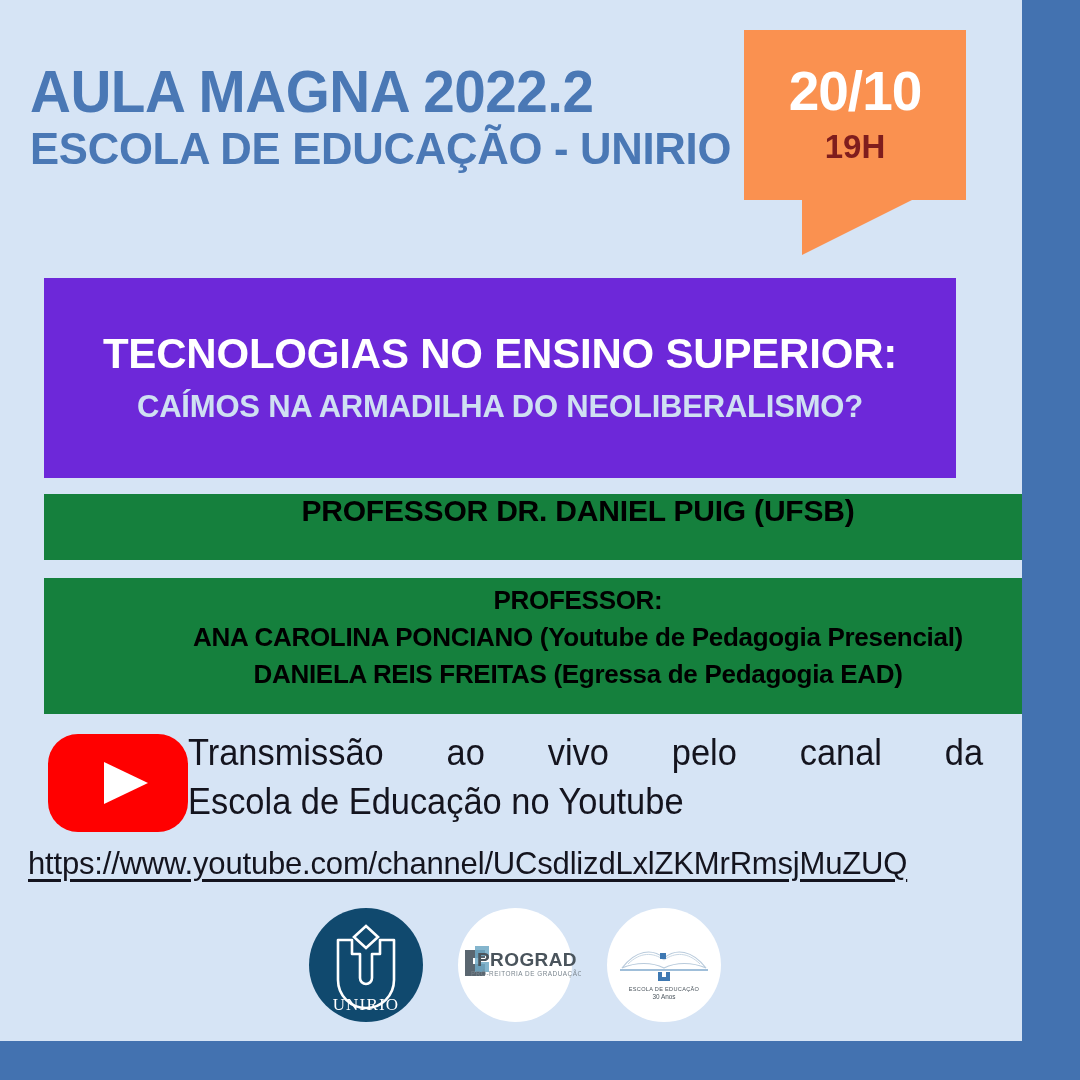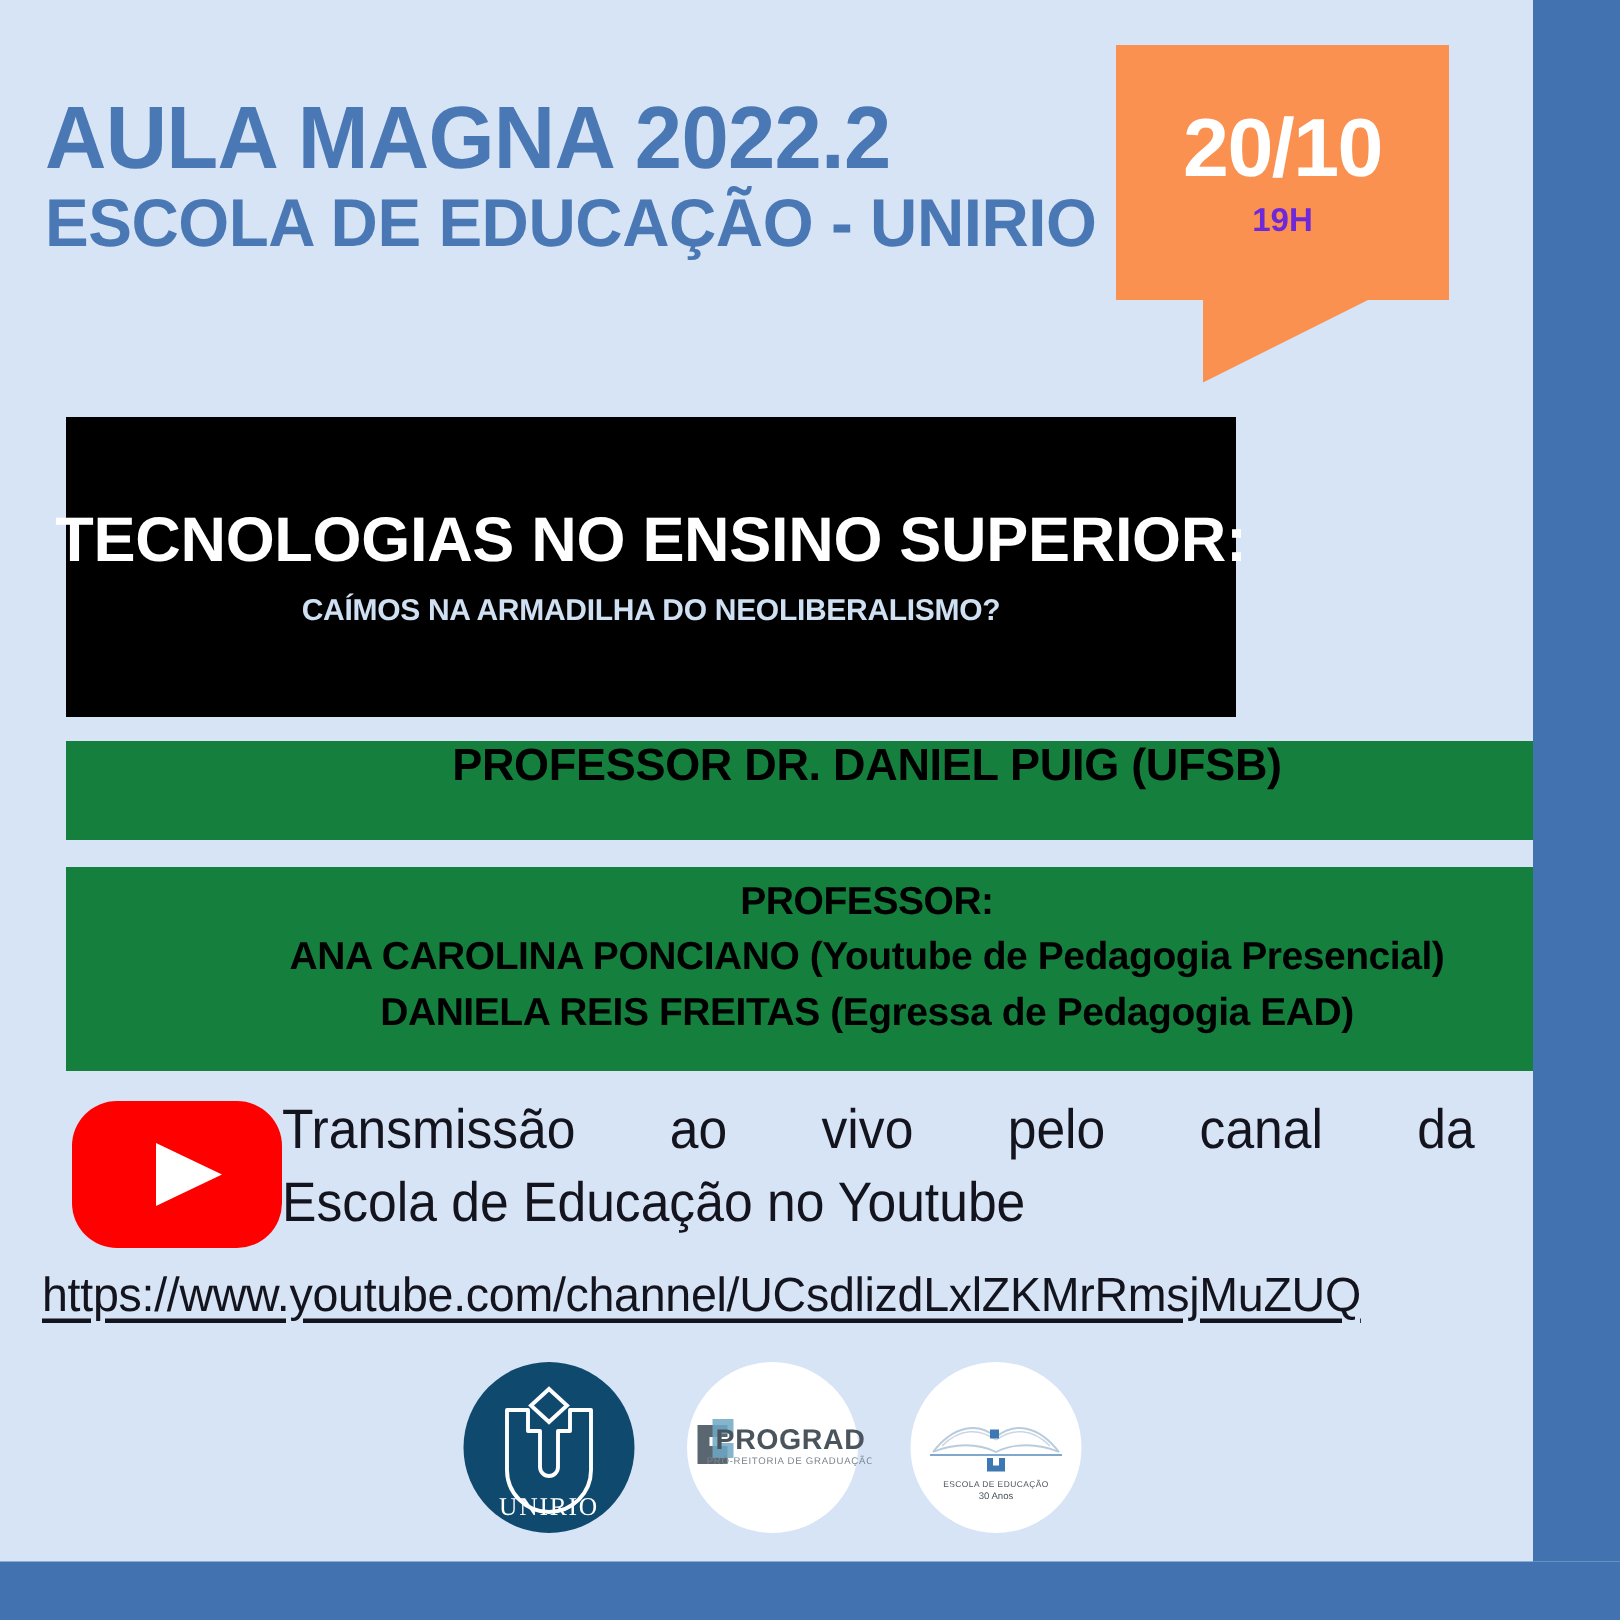--- a/index.html
+++ b/index.html
@@ -93,52 +93,52 @@
     pointer-events: none;
   }
   .date-day {
     font-size: 55px;
     font-weight: bold;
     color: #FFFFFF;
     line-height: 1.05;
     letter-spacing: -1px;
   }
   .date-hour {
-    font-size: 22px;
-    font-weight: bold;
-    color: #6d28d9;
+    font-size: 33px;
+    font-weight: bold;
+    color: #7f1d1d;
     line-height: 1.2;
     margin-top: 6px;
   }
 
   
   .title-banner {
     position: absolute;
     left: 44px;
     top: 278px;
-    width: 780px;
+    width: 912px;
     height: 200px;
-    background: #000000;
+    background: #6d28d9;
     display: flex;
     flex-direction: column;
     align-items: center;
     justify-content: center;
     padding: 0 30px;
   }
   .title-main {
     font-size: 42px;
     font-weight: bold;
     color: #FFFFFF;
     letter-spacing: -0.2px;
     text-align: center;
     line-height: 1.1;
     white-space: nowrap;
   }
   .title-sub {
-    font-size: 20px;
+    font-size: 31px;
     font-weight: bold;
     color: #CFE0F2;
     letter-spacing: -0.2px;
     line-height: 1.15;
     margin-top: 12px;
     white-space: nowrap;
   }
 
   
   .band {

